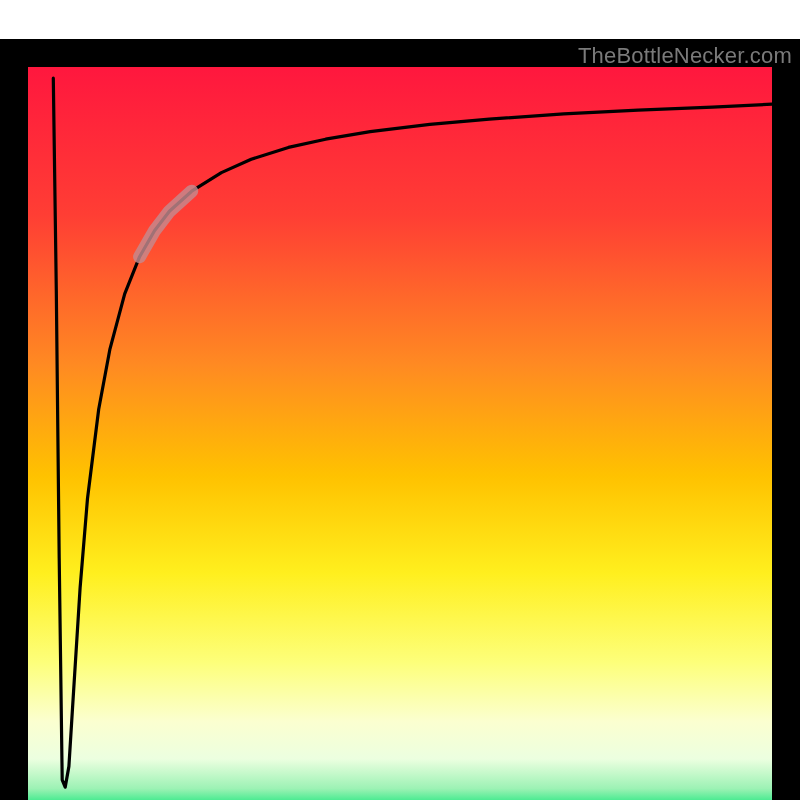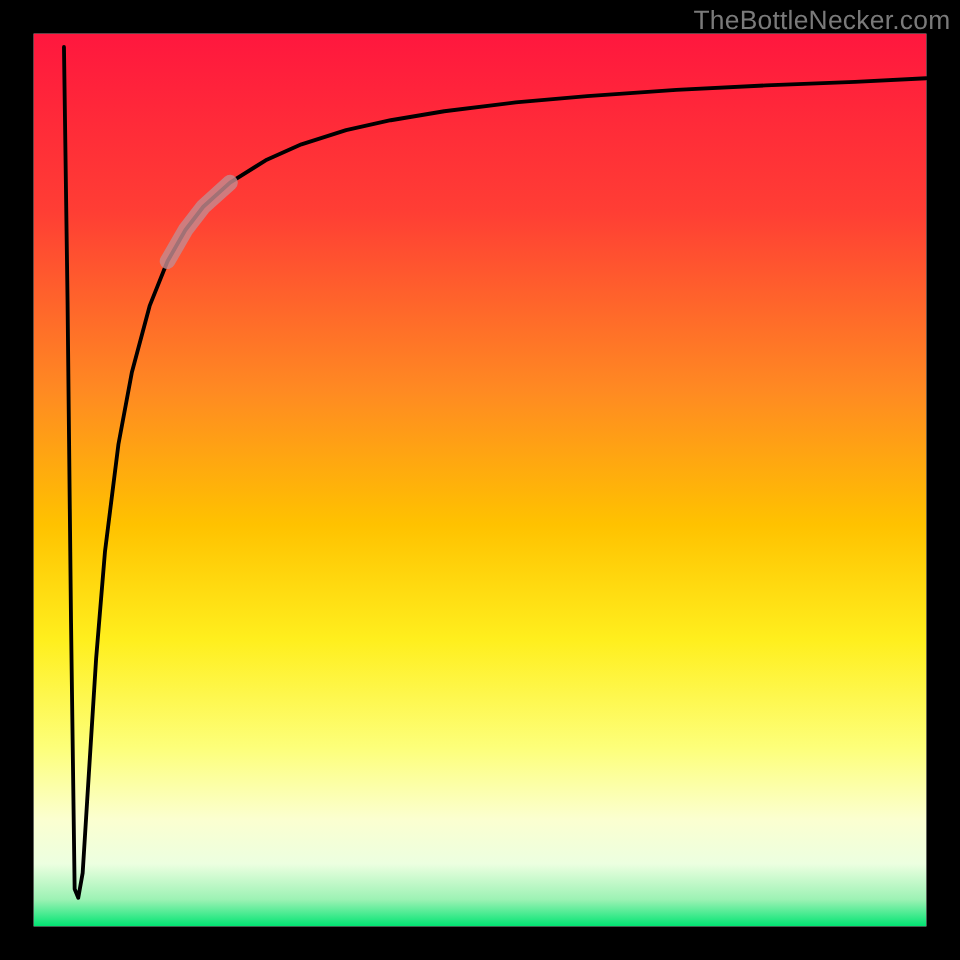--- a/index.html
+++ b/index.html
@@ -7,20 +7,21 @@
     padding: 0;
     width: 800px;
     height: 800px;
     background: #ffffff;
     font-family: Arial, Helvetica, sans-serif;
   }
   .wrap {
     position: relative;
     width: 800px;
     height: 603px;
+    margin-top: 39px;
   }
   .watermark {
     position: absolute;
     top: 4px;
     right: 8px;
     color: #7a7a7a;
     font-size: 22px;
     font-weight: 500;
     letter-spacing: 0.2px;
     user-select: none;

